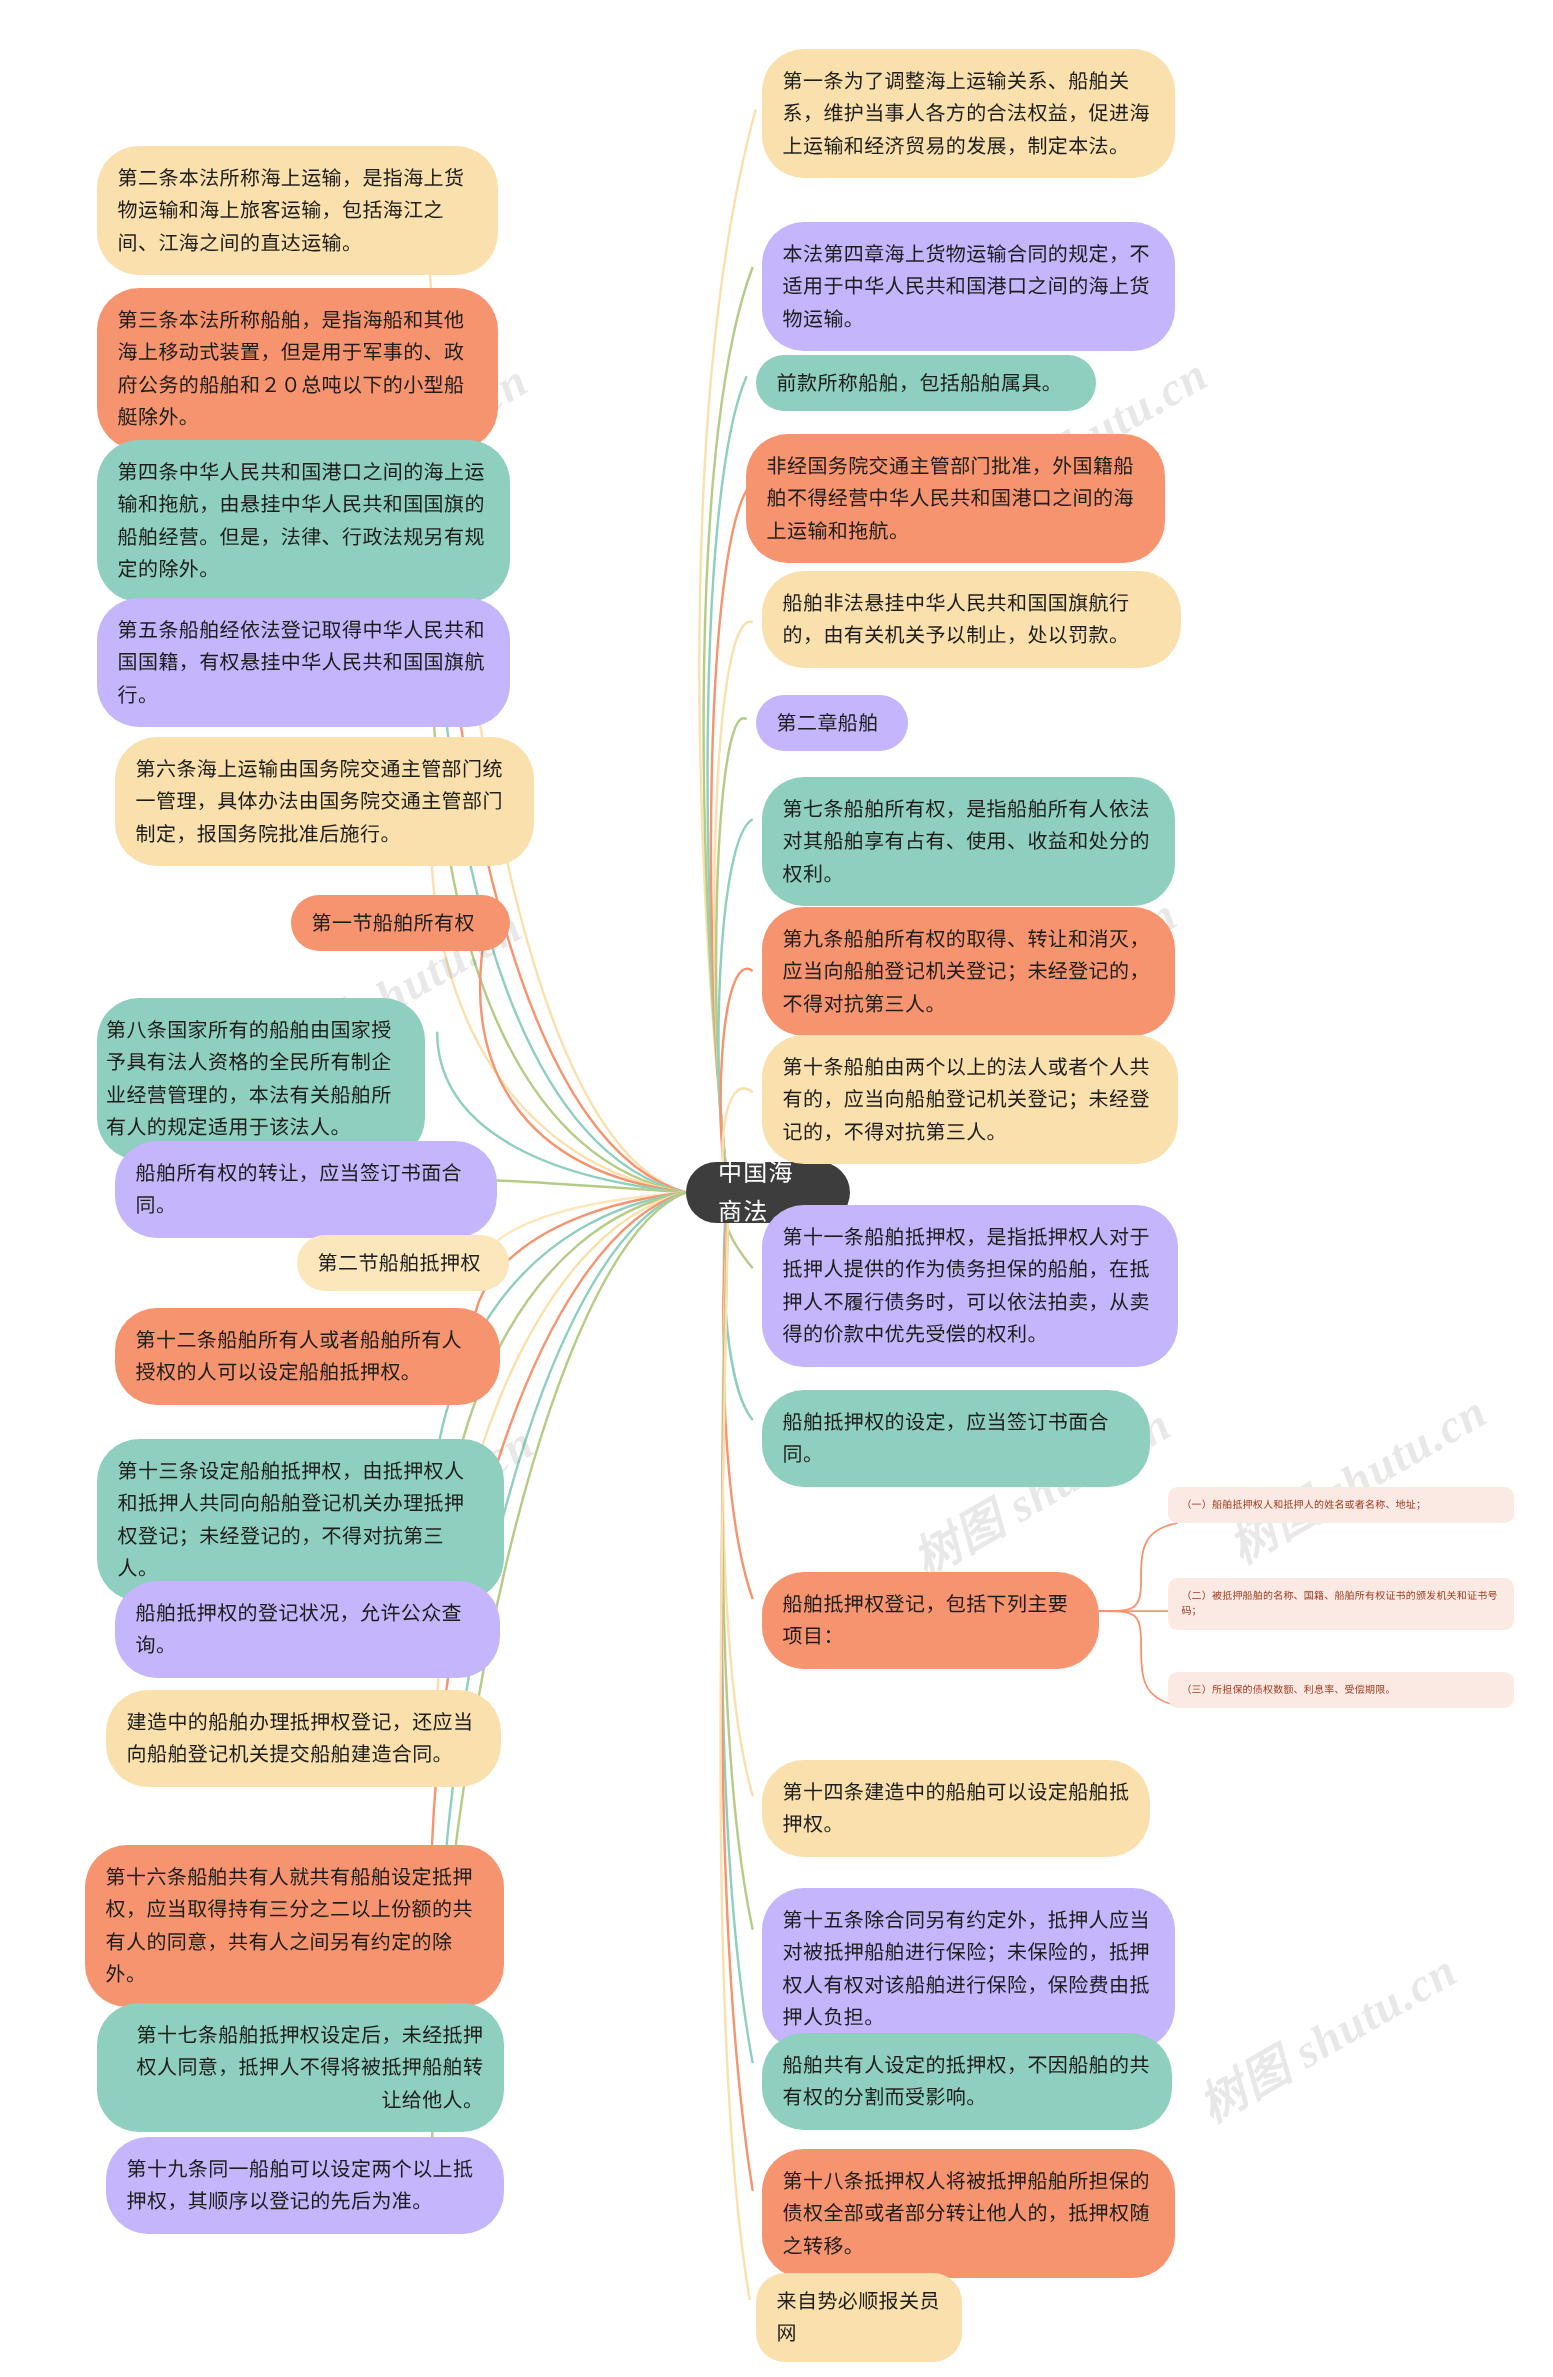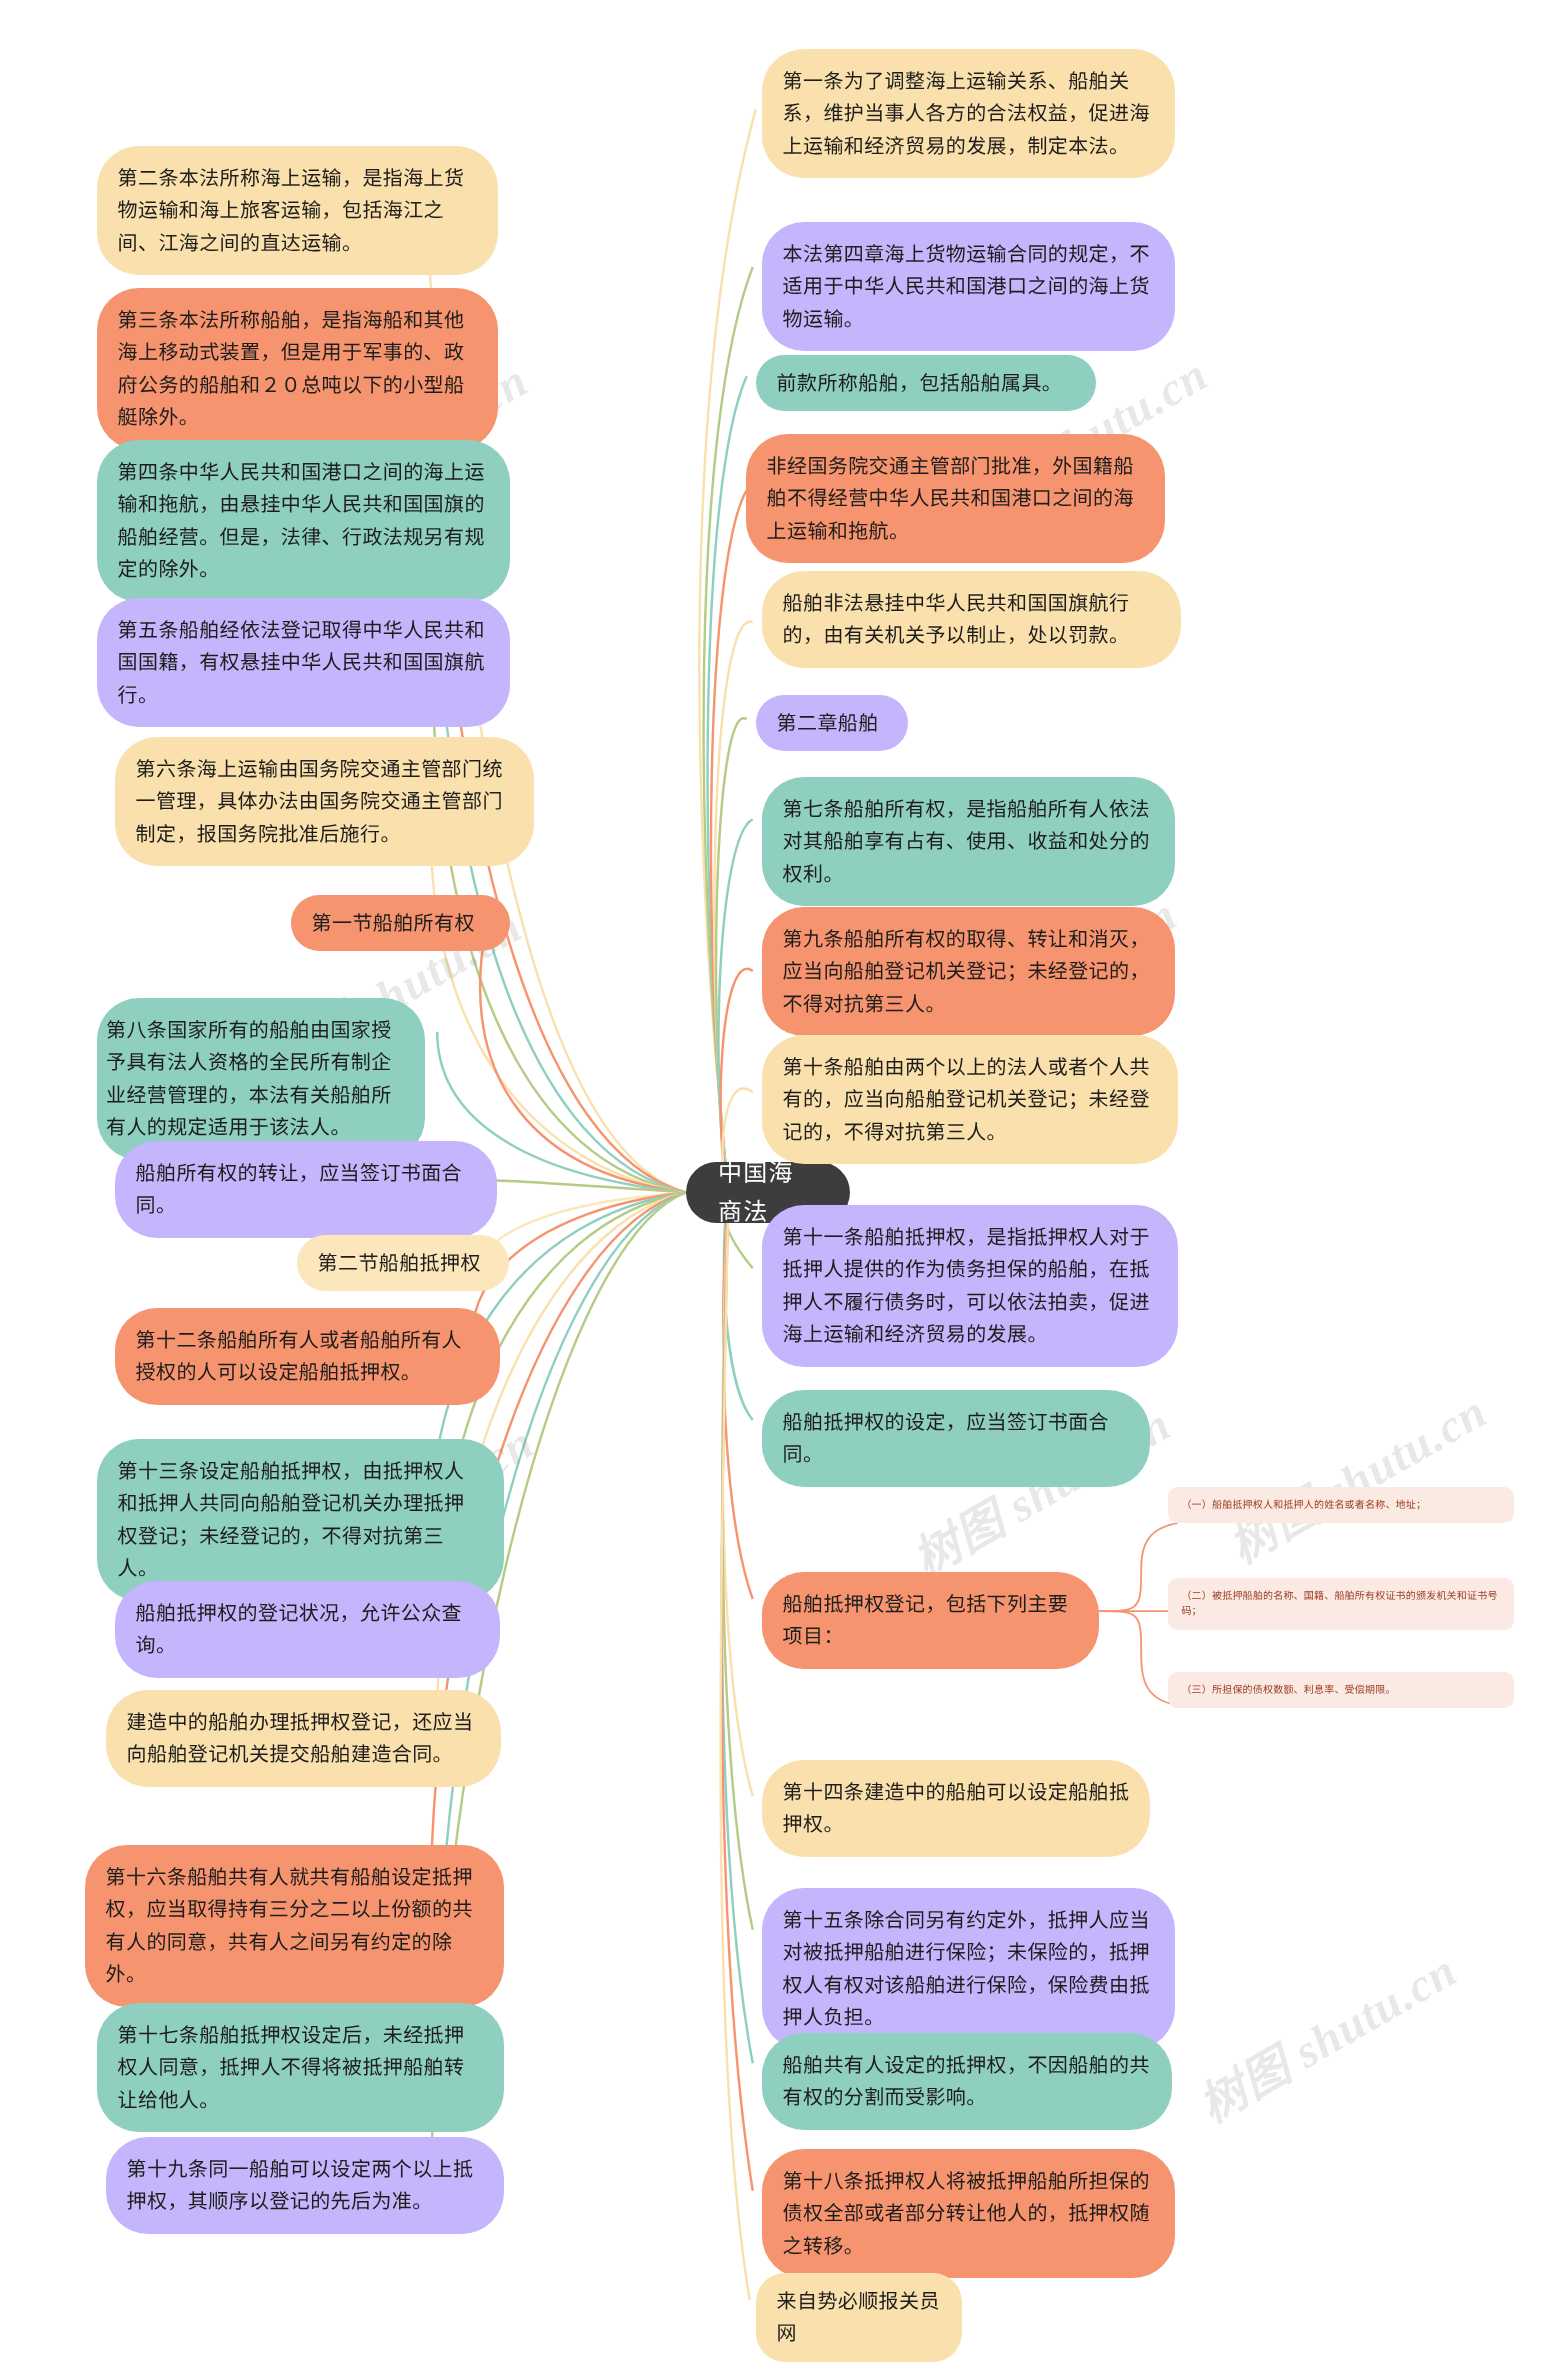--- a/index.html
+++ b/index.html
@@ -143,33 +143,33 @@
   <div class="node c-yellow" style="left:91px; top:737px; width:419px;margin-left:24px;">第六条海上运输由国务院交通主管部门统一管理，具体办法由国务院交通主管部门制定，报国务院批准后施行。</div>
   <div class="node small c-orange" style="left:291px; top:895px; width:219px;">第一节船舶所有权</div>
   <div class="node c-teal" style="left:97px; top:998px; width:328px;padding-left:9px;">第八条国家所有的船舶由国家授予具有法人资格的全民所有制企业经营管理的，本法有关船舶所有人的规定适用于该法人。</div>
   <div class="node c-green" style="left:115px; top:1141px; width:382px;">船舶所有权的转让，应当签订书面合同。</div>
   <div class="node small c-lyellow" style="left:297px; top:1235px; width:212px;text-align:right;">第二节船舶抵押权</div>
   <div class="node c-orange" style="left:115px; top:1308px; width:385px;">第十二条船舶所有人或者船舶所有人授权的人可以设定船舶抵押权。</div>
   <div class="node c-teal" style="left:97px; top:1439px; width:407px;">第十三条设定船舶抵押权，由抵押权人和抵押人共同向船舶登记机关办理抵押权登记；未经登记的，不得对抗第三人。</div>
   <div class="node c-green" style="left:115px; top:1581px; width:385px;">船舶抵押权的登记状况，允许公众查询。</div>
   <div class="node c-yellow" style="left:106px; top:1690px; width:395px;">建造中的船舶办理抵押权登记，还应当向船舶登记机关提交船舶建造合同。</div>
   <div class="node c-orange" style="left:85px; top:1845px; width:419px;">第十六条船舶共有人就共有船舶设定抵押权，应当取得持有三分之二以上份额的共有人的同意，共有人之间另有约定的除外。</div>
-  <div class="node c-teal" style="left:97px; top:2003px; width:407px;">第十七条船舶抵押权设定后，未经抵押权人同意，抵押人不得将被抵押船舶转让给他人。</div>
+  <div class="node c-teal" style="left:97px; top:2003px; width:407px;text-align:right;">第十七条船舶抵押权设定后，未经抵押权人同意，抵押人不得将被抵押船舶转让给他人。</div>
   <div class="node c-green" style="left:106px; top:2137px; width:398px;">第十九条同一船舶可以设定两个以上抵押权，其顺序以登记的先后为准。</div>
 
   <div class="node c-yellow" style="left:762px; top:49px;   width:413px;">第一条为了调整海上运输关系、船舶关系，维护当事人各方的合法权益，促进海上运输和经济贸易的发展，制定本法。</div>
   <div class="node c-green" style="left:762px; top:222px;  width:413px;">本法第四章海上货物运输合同的规定，不适用于中华人民共和国港口之间的海上货物运输。</div>
   <div class="node small c-teal" style="left:756px; top:355px;  width:340px;">前款所称船舶，包括船舶属具。</div>
   <div class="node c-orange" style="left:746px; top:434px;  width:419px;">非经国务院交通主管部门批准，外国籍船舶不得经营中华人民共和国港口之间的海上运输和拖航。</div>
   <div class="node c-yellow" style="left:762px; top:571px;  width:419px;">船舶非法悬挂中华人民共和国国旗航行的，由有关机关予以制止，处以罚款。</div>
   <div class="node small c-green" style="left:756px; top:695px; width:152px;">第二章船舶</div>
   <div class="node c-teal" style="left:762px; top:777px; width:413px;">第七条船舶所有权，是指船舶所有人依法对其船舶享有占有、使用、收益和处分的权利。</div>
   <div class="node c-orange" style="left:762px; top:907px; width:413px;">第九条船舶所有权的取得、转让和消灭，应当向船舶登记机关登记；未经登记的，不得对抗第三人。</div>
   <div class="node c-yellow" style="left:762px; top:1035px; width:416px;">第十条船舶由两个以上的法人或者个人共有的，应当向船舶登记机关登记；未经登记的，不得对抗第三人。</div>
-  <div class="node c-green" style="left:762px; top:1205px; width:416px;">第十一条船舶抵押权，是指抵押权人对于抵押人提供的作为债务担保的船舶，在抵押人不履行债务时，可以依法拍卖，促进海上运输和经济贸易的发展。</div>
+  <div class="node c-green" style="left:762px; top:1205px; width:416px;">第十一条船舶抵押权，是指抵押权人对于抵押人提供的作为债务担保的船舶，在抵押人不履行债务时，可以依法拍卖，从卖得的价款中优先受偿的权利。</div>
   <div class="node c-teal" style="left:762px; top:1390px; width:388px;">船舶抵押权的设定，应当签订书面合同。</div>
 
   <div class="node c-orange" style="left:762px; top:1572px; width:337px;">船舶抵押权登记，包括下列主要项目：</div>
   <div class="leaf" style="left:1168px; top:1487px; width:346px;">（一）船舶抵押权人和抵押人的姓名或者名称、地址；</div>
   <div class="leaf" style="left:1168px; top:1578px; width:346px;">（二）被抵押船舶的名称、国籍、船舶所有权证书的颁发机关和证书号码；</div>
   <div class="leaf" style="left:1168px; top:1672px; width:346px;">（三）所担保的债权数额、利息率、受偿期限。</div>
 
   <div class="node c-yellow" style="left:762px; top:1760px; width:388px;">第十四条建造中的船舶可以设定船舶抵押权。</div>
   <div class="node c-green" style="left:762px; top:1888px; width:413px;">第十五条除合同另有约定外，抵押人应当对被抵押船舶进行保险；未保险的，抵押权人有权对该船舶进行保险，保险费由抵押人负担。</div>
   <div class="node c-teal" style="left:762px; top:2033px; width:410px;">船舶共有人设定的抵押权，不因船舶的共有权的分割而受影响。</div>

